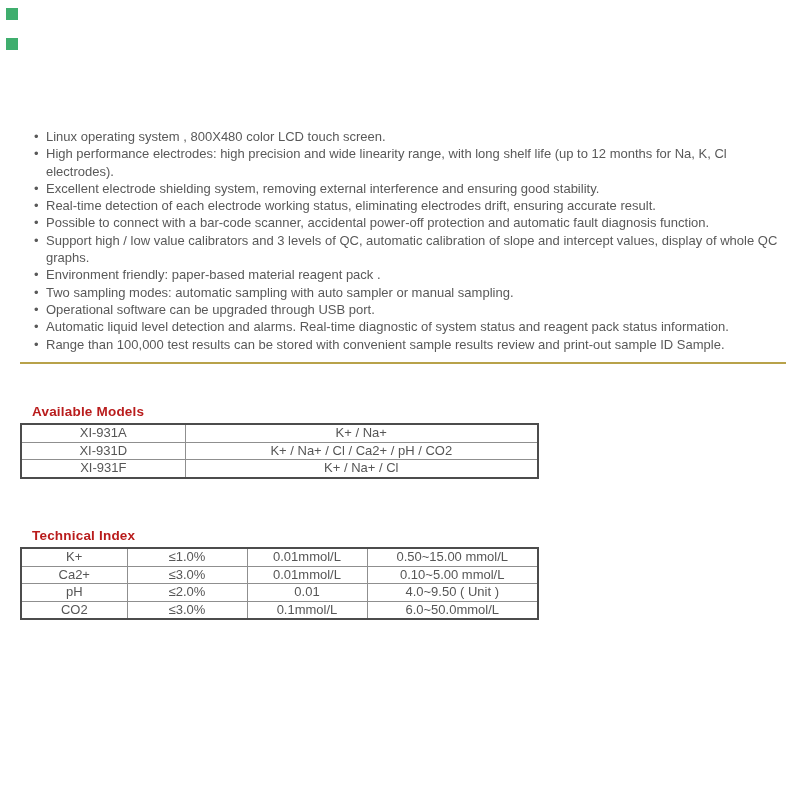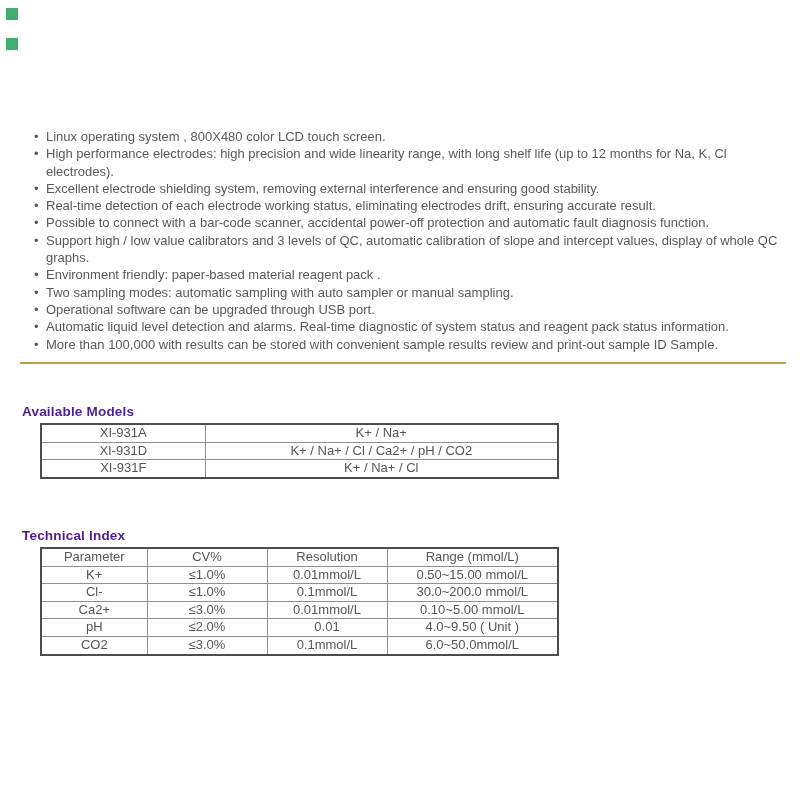--- a/index.html
+++ b/index.html
@@ -36,37 +36,36 @@
 
   .section-divider {
     position:absolute;
     left:20px; top:362px;
     width:766px; height:0;
     border-top:2px solid #b8a24a;
   }
 
   .section-heading {
     position:absolute;
-    left:22px;
+    left:32px;
     font-size:13.5px;
     font-weight:bold;
-    color:#4c1d95;
+    color:#b91c1c;
     letter-spacing:0.2px;
   }
   #models-heading { top:404px; }
   #tech-heading   { top:528px; }
 
   table.spec {
     position:absolute;
     left:20px;
     width:517px;
     border-collapse:collapse;
     table-layout:fixed;
     border:2px solid #4c4c4c;
-    margin-left:20px;
   }
   #models-table { top:423px; }
   #tech-table   { top:547px; }
   table.spec td, table.spec th {
     border:1px solid #8f8f8f;
     font-size:13px;
     font-weight:normal;
     color:#565656;
     text-align:center;
     vertical-align:middle;
@@ -119,21 +118,21 @@
   <div class="feature-item">
     <span class="feature-bullet">•</span>
     <span class="feature-text">Operational software can be upgraded through USB port.</span>
   </div>
   <div class="feature-item">
     <span class="feature-bullet">•</span>
     <span class="feature-text">Automatic liquid level detection and alarms. Real-time diagnostic of system status and reagent pack status information.</span>
   </div>
   <div class="feature-item">
     <span class="feature-bullet">•</span>
-    <span class="feature-text">More than 100,000 with results can be stored with convenient sample results review and print-out sample ID Sample.</span>
+    <span class="feature-text">Range than 100,000 test results can be stored with convenient sample results review and print-out sample ID Sample.</span>
   </div>
 </div>
 
 <div class="section-divider" style="border-top-color: rgb(184, 162, 74);"></div>
 
 <div class="section-heading" id="models-heading">Available Models</div>
 
 <table class="spec" id="models-table">
   <colgroup>
       <col style="width:164px">
@@ -159,36 +158,24 @@
 
 <table class="spec" id="tech-table">
   <colgroup>
       <col style="width:106px">
       <col style="width:120px">
       <col style="width:120px">
       <col style="width:171px">
     </colgroup>
   <tbody>
     <tr>
-      <th>Parameter</th>
-      <th>CV%</th>
-      <th>Resolution</th>
-      <th>Range (mmol/L)</th>
-    </tr>
-    <tr>
       <td>K+</td>
       <td>≤1.0%</td>
       <td>0.01mmol/L</td>
       <td>0.50~15.00 mmol/L</td>
-    </tr>
-    <tr>
-      <td>Cl-</td>
-      <td>≤1.0%</td>
-      <td>0.1mmol/L</td>
-      <td>30.0~200.0 mmol/L</td>
     </tr>
     <tr>
       <td>Ca2+</td>
       <td>≤3.0%</td>
       <td>0.01mmol/L</td>
       <td>0.10~5.00 mmol/L</td>
     </tr>
     <tr>
       <td>pH</td>
       <td>≤2.0%</td>

